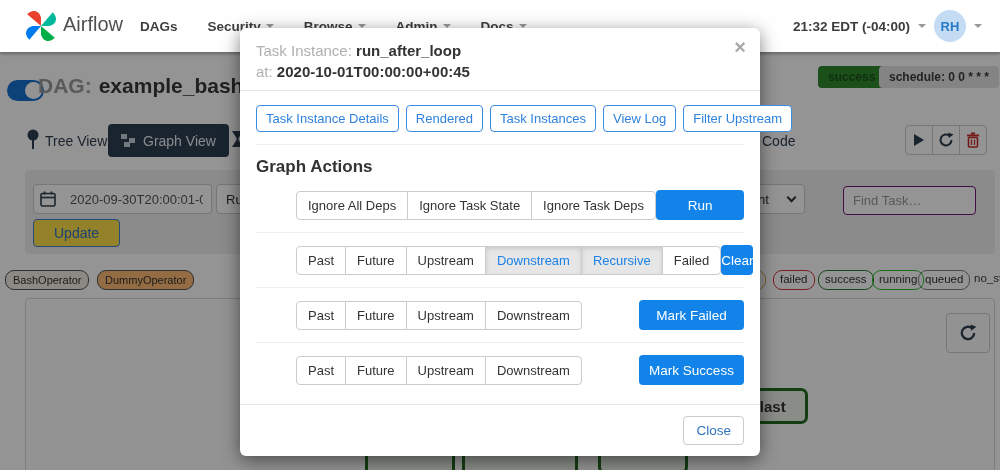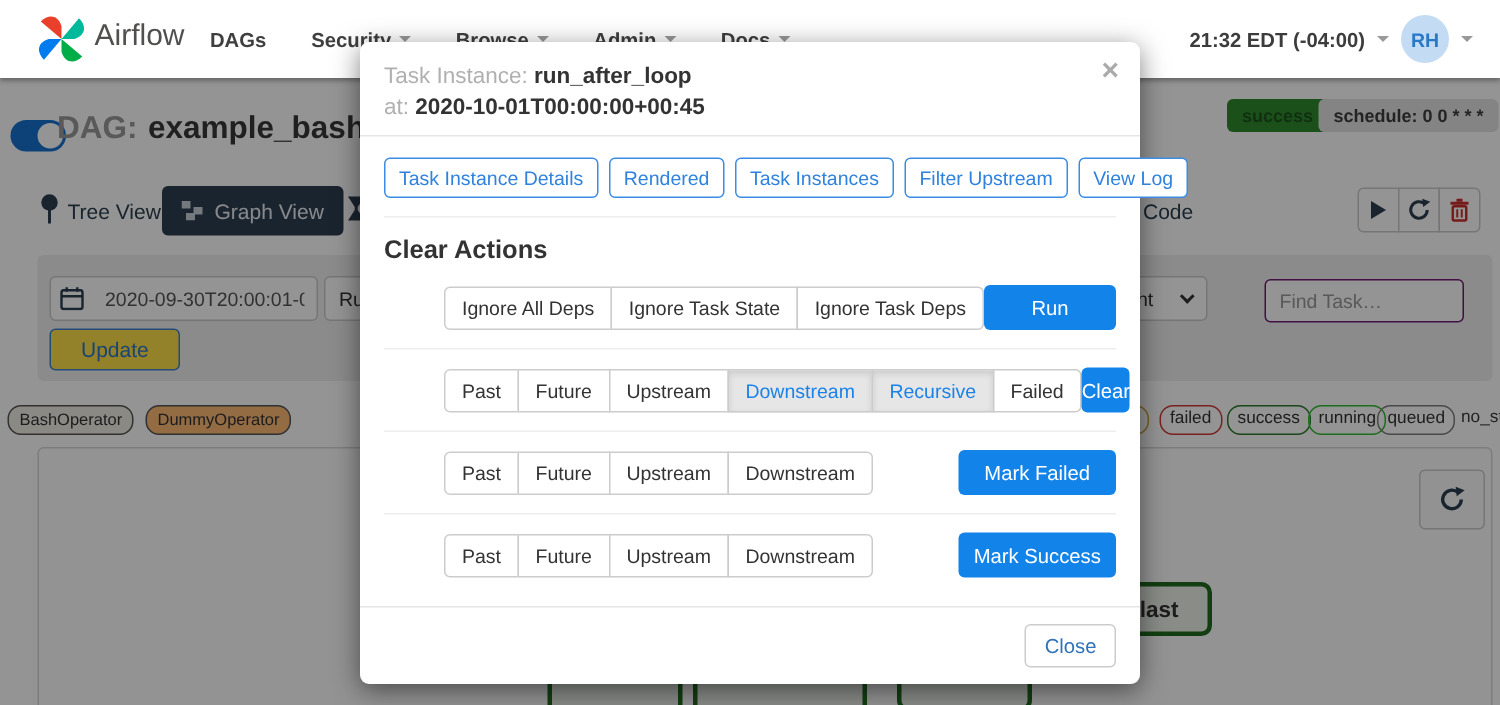--- a/index.html
+++ b/index.html
@@ -259,25 +259,25 @@
       <span>2020-10-01T00:00:00+00:45</span>
     </div>
     <span class="m-close">×</span>
   </div>
 
   <div class="m-body">
     <div class="link-row">
       <button class="link-btn">Task Instance Details</button>
       <button class="link-btn">Rendered</button>
       <button class="link-btn">Task Instances</button>
+      <button class="link-btn">View Log</button>
       <button class="link-btn">Filter Upstream</button>
-      <button class="link-btn">View Log</button>
     </div>
     <hr>
-    <div class="sect-title">Clear Actions</div>
+    <div class="sect-title">Graph Actions</div>
 
     <div class="action-row">
       <div class="grp">
         <button class="gbtn">Ignore All Deps</button>
         <button class="gbtn">Ignore Task State</button>
         <button class="gbtn">Ignore Task Deps</button>
       </div>
       <button class="btn-primary">Run</button>
     </div>
     <hr>

